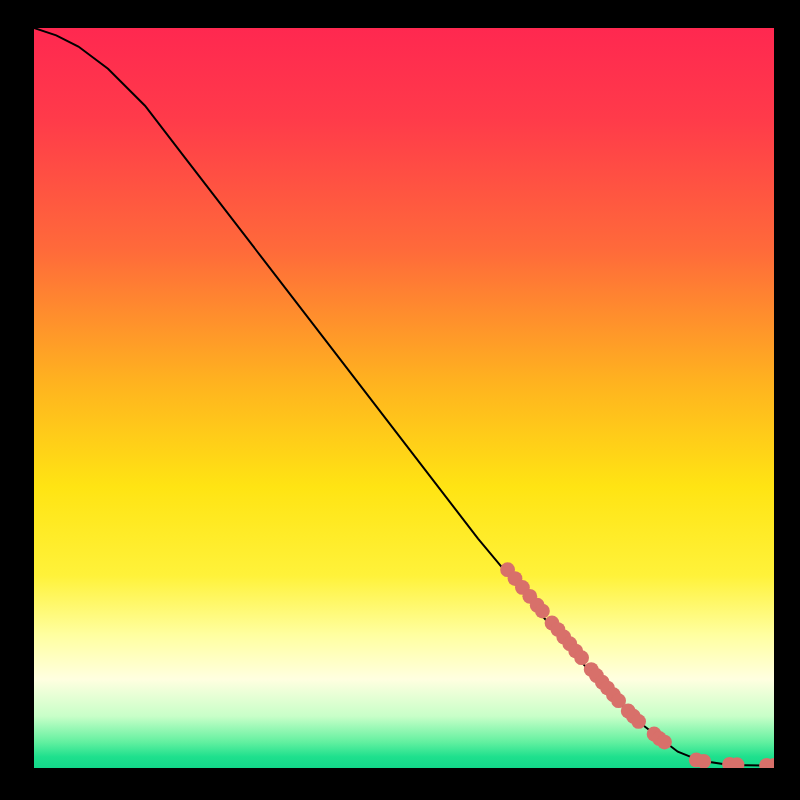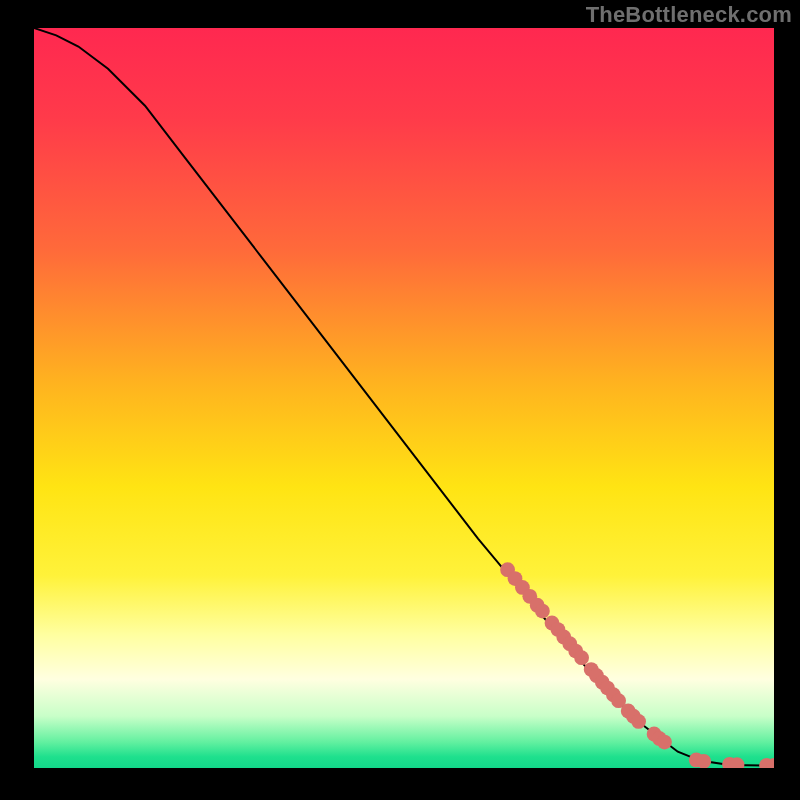--- a/index.html
+++ b/index.html
@@ -38,21 +38,20 @@
   .plot-svg {
     width: 100%;
     height: 100%;
     display: block;
   }
 </style>
 </head>
 <body>
 
 <div class="frame">
-  <div class="attribution">TheBottleneck.com</div>
   <div class="plot-wrap">
     <svg class="plot-svg" viewBox="0 0 740 740" preserveAspectRatio="none">
       <defs>
         <linearGradient id="bg-grad" x1="0" y1="0" x2="0" y2="1">
             <stop offset="0%" stop-color="#ff2850"></stop>
             <stop offset="12%" stop-color="#ff3a4a"></stop>
             <stop offset="30%" stop-color="#ff6a3a"></stop>
             <stop offset="48%" stop-color="#ffb31f"></stop>
             <stop offset="62%" stop-color="#ffe413"></stop>
             <stop offset="74%" stop-color="#fff23a"></stop>

